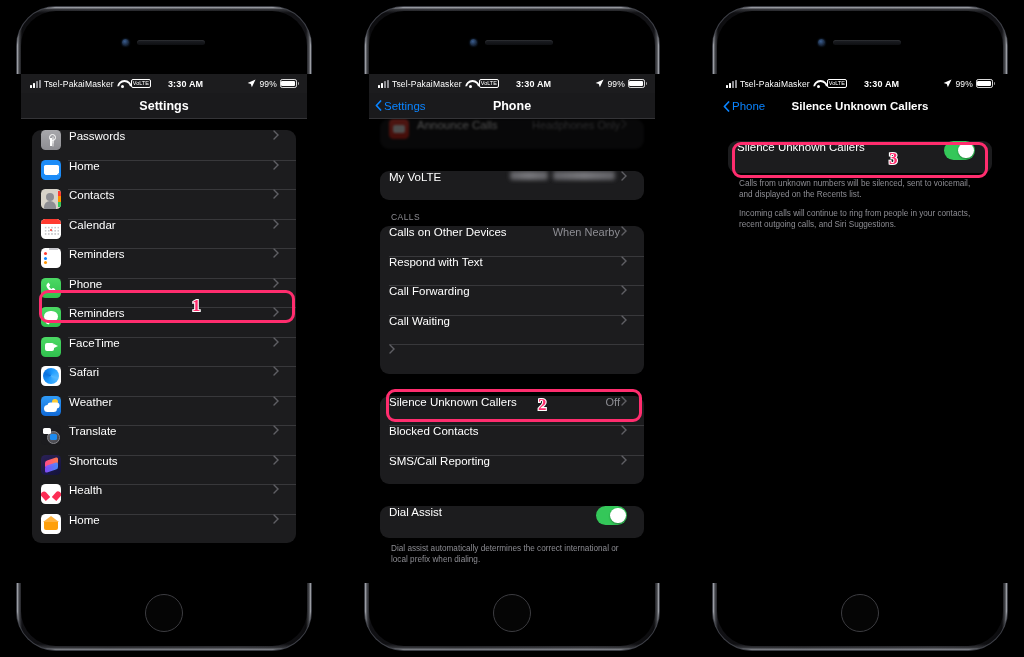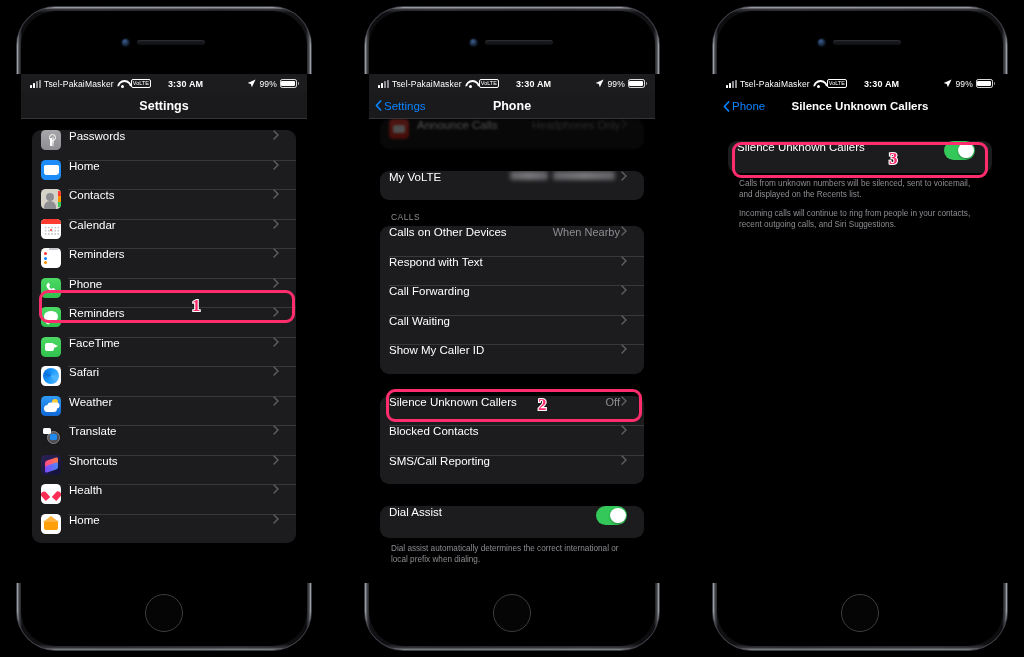--- a/index.html
+++ b/index.html
@@ -554,21 +554,20 @@
                   <path d="M1 1 L5 5 L1 9" stroke="#8d8d93" stroke-width="1.4" fill="none" stroke-linecap="round"></path>
                 </svg>
           </div>
           <div class="row norow-icon">
             <span class="rlabel">Call Waiting</span>
             <svg class="chev" viewBox="0 0 6 10">
                   <path d="M1 1 L5 5 L1 9" stroke="#8d8d93" stroke-width="1.4" fill="none" stroke-linecap="round"></path>
                 </svg>
           </div>
           <div class="row norow-icon">
-            <span class="rlabel">Show My Caller ID</span>
             <svg class="chev" viewBox="0 0 6 10">
                   <path d="M1 1 L5 5 L1 9" stroke="#8d8d93" stroke-width="1.4" fill="none" stroke-linecap="round"></path>
                 </svg>
           </div>
         </div>
 
         <div style="height:22px"></div>
         <div class="group">
           <div class="row norow-icon">
             <span class="rlabel">Silence Unknown Callers</span>

